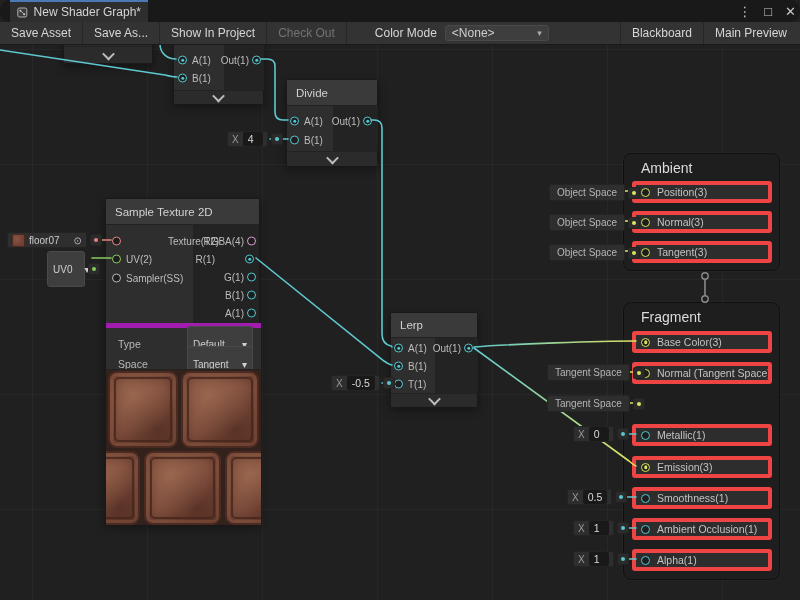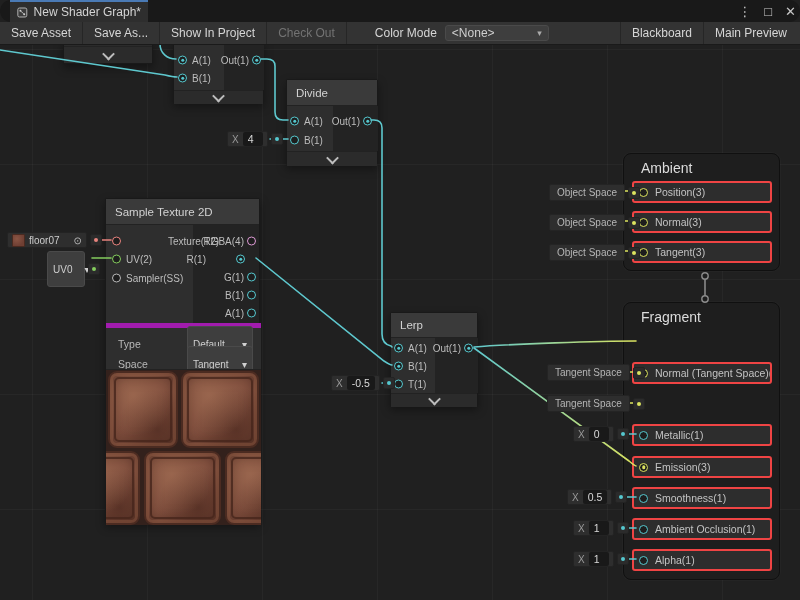--- a/index.html
+++ b/index.html
@@ -56,21 +56,21 @@
     background:#1d1d1d;position:relative;flex:none;}
   .port.filled::after{content:"";position:absolute;top:50%;left:50%;width:3.5px;height:3.5px;
     transform:translate(-50%,-50%);border-radius:50%;background:var(--pc);}
   .pc1{--pc:var(--vec1);} .pc2{--pc:var(--vec2);} .pc3{--pc:var(--vec3);}
   .pc4{--pc:var(--vec4);} .pcT{--pc:var(--texture2d);} .pcS{--pc:var(--sampler);}
 
   
   .block{position:absolute;background:#1e1e1e;border:1px solid #101010;border-radius:8px;z-index:2;
     box-sizing:border-box;box-shadow:0 0 0 1px rgba(255,255,255,0.02);}
   .btitle{position:absolute;left:17px;top:6px;font-size:14px;color:#dcdcdc;}
-  .brow{position:absolute;left:8px;width:140px;height:22px;background:#2d2d2d;border:2px solid #ef4444;
+  .brow{position:absolute;left:8px;width:140px;height:22px;background:#2d2d2d;border:4px solid #ef4444;
     border-radius:3px;display:flex;align-items:center;gap:7px;padding-left:5px;box-sizing:border-box;
     font-size:10.5px;color:#c3c3c3;white-space:nowrap;overflow:hidden;}
 
   
   .wgroup{position:absolute;display:flex;align-items:center;gap:3px;z-index:6;}
   .badge{height:15px;display:flex;align-items:center;background:#2e2e2e;border:1px solid #242424;
     border-radius:2px;padding:0 7px;font-size:10px;color:#b5b5b5;white-space:nowrap;}
   .dotbox{width:10px;height:10px;background:#2b2b2b;border:1px solid #232323;border-radius:2px;
     display:flex;align-items:center;justify-content:center;flex:none;}
   .dotbox i{width:4px;height:4px;border-radius:50%;background:var(--pc);}
@@ -224,21 +224,21 @@
     </div>
     <div class="aprow" style="left:6px;top:79px;">
       <span class="port pcS"></span>
       <span>Sampler(SS)</span>
     </div>
 
     <div class="aprow r" style="right:3px;top:42px;">
       <span class="port pc4"></span>
       <span>RGBA(4)</span>
     </div>
-    <div class="aprow r" style="right:14px;top:60px;gap:30px;">
+    <div class="aprow r" style="right:5px;top:60px;gap:30px;">
       <span class="port pc1 filled"></span>
       <span>R(1)</span>
     </div>
     <div class="aprow r" style="right:3px;top:78px;">
       <span class="port pc1"></span>
       <span>G(1)</span>
     </div>
     <div class="aprow r" style="right:3px;top:96px;">
       <span class="port pc1"></span>
       <span>B(1)</span>
@@ -360,20 +360,24 @@
   </div>
   <div class="wgroup" style="left:549px;top:244px;">
     <span class="badge">Object Space</span>
     <div class="dotbox pc3">
         <i></i>
       </div>
   </div>
 
   <div class="block" style="left:623px;top:302px;width:157px;height:278px;">
     <div class="btitle">Fragment</div>
+    <div class="brow" style="top:28px;">
+      <span class="port pc3 filled"></span>
+      <span>Base Color(3)</span>
+    </div>
     <div class="brow" style="top:59px;">
       <span class="port pc3"></span>
       <span>Normal (Tangent Space)(3)</span>
     </div>
     <div class="brow" style="top:121px;">
       <span class="port pc1"></span>
       <span>Metallic(1)</span>
     </div>
     <div class="brow" style="top:153px;">
       <span class="port pc3 filled"></span>

